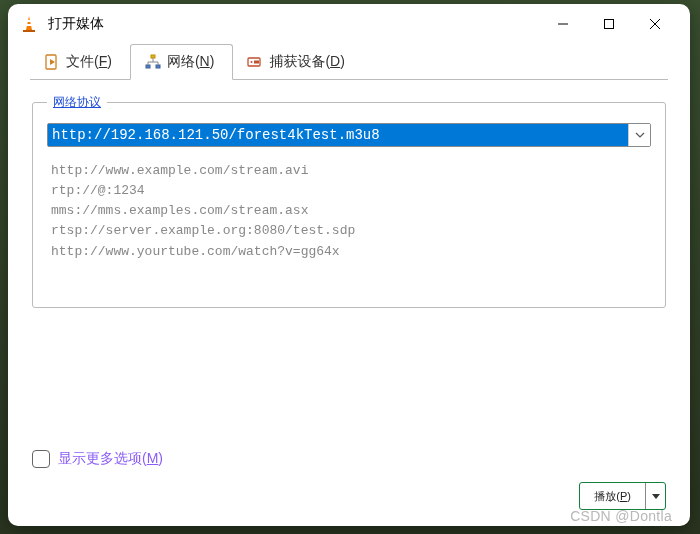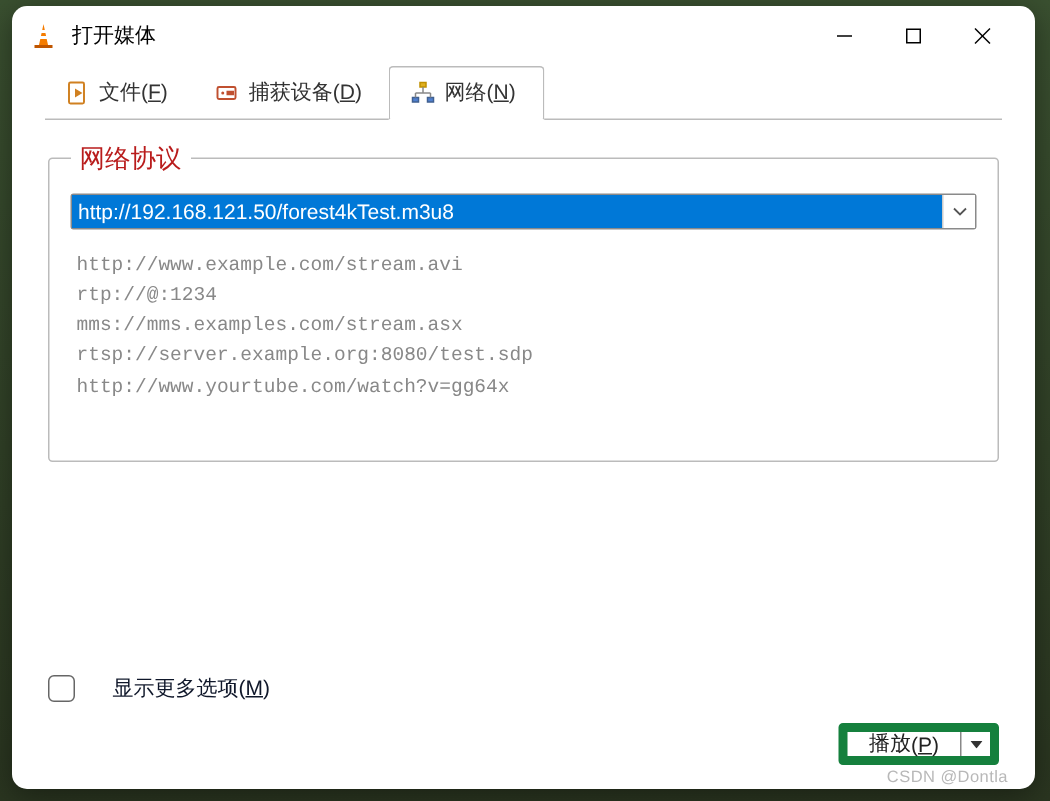--- a/index.html
+++ b/index.html
@@ -76,37 +76,38 @@
       position: relative;
     }
     fieldset.group {
       border: 1px solid #bbb;
       border-radius: 3px;
       padding: 12px 14px 14px 14px;
       position: relative;
     }
     fieldset.group legend {
       padding: 0 6px;
-      font-size: 17px;
-      color: #b91c1c;
+      font-size: 12px;
+      color: #1d4ed8;
+      text-decoration: underline;
     }
     .url-label { font-size: 14px; color: #222; margin: 6px 0 10px 2px; }
     .combo {
       display: flex;
       border: 1px solid #8a8a8a;
       border-radius: 2px;
       height: 24px;
       align-items: stretch;
     }
     .combo-input {
       flex: 1;
       border: none;
       outline: none;
       padding: 0 4px;
-      font-family: Liberation Sans, sans-serif;
+      font-family: Liberation Mono, monospace;
       font-size: 14px;
       color: #fff;
       background: #0078d7;
     }
     .combo-input::selection { background: #0078d7; color: #fff; }
     .combo-arrow {
       width: 22px;
       display: flex; align-items: center; justify-content: center;
       border-left: 1px solid #ccc;
       background: #fff;
@@ -120,53 +121,53 @@
       line-height: 1.55;
       white-space: pre;
     }
     .bottom-row {
       position: absolute;
       left: 24px; right: 24px; bottom: 58px;
       display: flex;
       align-items: center;
     }
     .checkbox-wrap {
-      display: flex; align-items: flex-end; gap: 25px;
-      font-size: 14px; color: #0f172a;
+      display: flex; align-items: flex-end; gap: 8px;
+      font-size: 14px; color: #8b5cf6;
     }
     .checkbox {
       width: 18px; height: 18px;
       border: 1.5px solid #666;
       border-radius: 4px;
       background: #fff;
     }
     .btn-row {
       position: absolute;
       right: 24px; bottom: 16px;
       display: flex; gap: 12px;
     }
     .btn {
-      border: 6px solid #15803d;
+      border: 1px solid #15803d;
       border-radius: 3px;
       background: #fff;
       height: 28px;
       display: flex; align-items: flex-end;
       padding: 0 14px;
-      font-size: 14px;
+      font-size: 11px;
       color: #222;
       cursor: default;
     }
     .btn-split { padding: 0; }
     .btn-split .main { padding: 0 14px; height: 100%; display: flex; align-items: center; }
     .btn-split .arrow { width: 20px; height: 100%; border-left: 1px solid #888; display: flex; align-items: center; justify-content: center; }
     .btn-split .arrow svg { width: 8px; height: 5px; }
     .watermark {
       position: absolute;
       right: 18px; bottom: 2px;
-      font-size: 11px; color: #b8b8b8;
+      font-size: 14px; color: #b8b8b8;
       letter-spacing: 0.3px;
     }
     .hot { text-decoration: underline; }
   </style>
 </head>
 <body>
 
 <div class="outer-green"></div>
 
 <div class="window">
@@ -203,44 +204,44 @@
   <div class="tabs">
     <div class="tab">
       <span class="tab-icon">
         <svg viewBox="0 0 16 16">
             <rect x="2" y="1" width="10" height="14" rx="1" fill="none" stroke="#d08020" stroke-width="1.3"></rect>
             <polygon points="6,5 6,11 11,8" fill="#d08020"></polygon>
           </svg>
       </span>
       <span><span>文件</span>(<span class="hot">F</span>)</span>
     </div>
-    <div class="tab">
-      <span class="tab-icon">
-        <svg viewBox="0 0 16 16">
-            <rect x="1" y="4" width="12" height="8" rx="1" fill="none" stroke="#c05030" stroke-width="1.3"></rect>
-            <circle cx="4.5" cy="8" r="1" fill="#c05030"></circle>
-            <rect x="7" y="6.5" width="5" height="3" fill="#c05030"></rect>
-          </svg>
-      </span>
-      <span><span>捕获设备</span>(<span class="hot">D</span>)</span>
-    </div>
     <div class="tab active">
       <span class="tab-icon">
         <svg viewBox="0 0 16 16">
             <rect x="6" y="1" width="4" height="3" fill="#e0b020" stroke="#c09000"></rect>
             <rect x="1" y="11" width="4" height="3" fill="#5080d0" stroke="#406090"></rect>
             <rect x="11" y="11" width="4" height="3" fill="#5080d0" stroke="#406090"></rect>
             <line x1="8" y1="4" x2="8" y2="8" stroke="#888"></line>
             <line x1="3" y1="11" x2="3" y2="8" stroke="#888"></line>
             <line x1="13" y1="11" x2="13" y2="8" stroke="#888"></line>
             <line x1="3" y1="8" x2="13" y2="8" stroke="#888"></line>
           </svg>
       </span>
       <span><span>网络</span>(<span class="hot">N</span>)</span>
     </div>
+    <div class="tab">
+      <span class="tab-icon">
+        <svg viewBox="0 0 16 16">
+            <rect x="1" y="4" width="12" height="8" rx="1" fill="none" stroke="#c05030" stroke-width="1.3"></rect>
+            <circle cx="4.5" cy="8" r="1" fill="#c05030"></circle>
+            <rect x="7" y="6.5" width="5" height="3" fill="#c05030"></rect>
+          </svg>
+      </span>
+      <span><span>捕获设备</span>(<span class="hot">D</span>)</span>
+    </div>
   </div>
 
   <div class="body-area">
     <fieldset class="group" style="height:214px;">
       <legend>网络协议</legend>
       <div class="combo">
         <input class="combo-input" value="http://192.168.121.50/forest4kTest.m3u8" style="">
         <div class="combo-arrow">
           <svg viewBox="0 0 10 6">
               <polyline points="1,1 5,5 9,1" fill="none" stroke="#555" stroke-width="1.2"></polyline>

